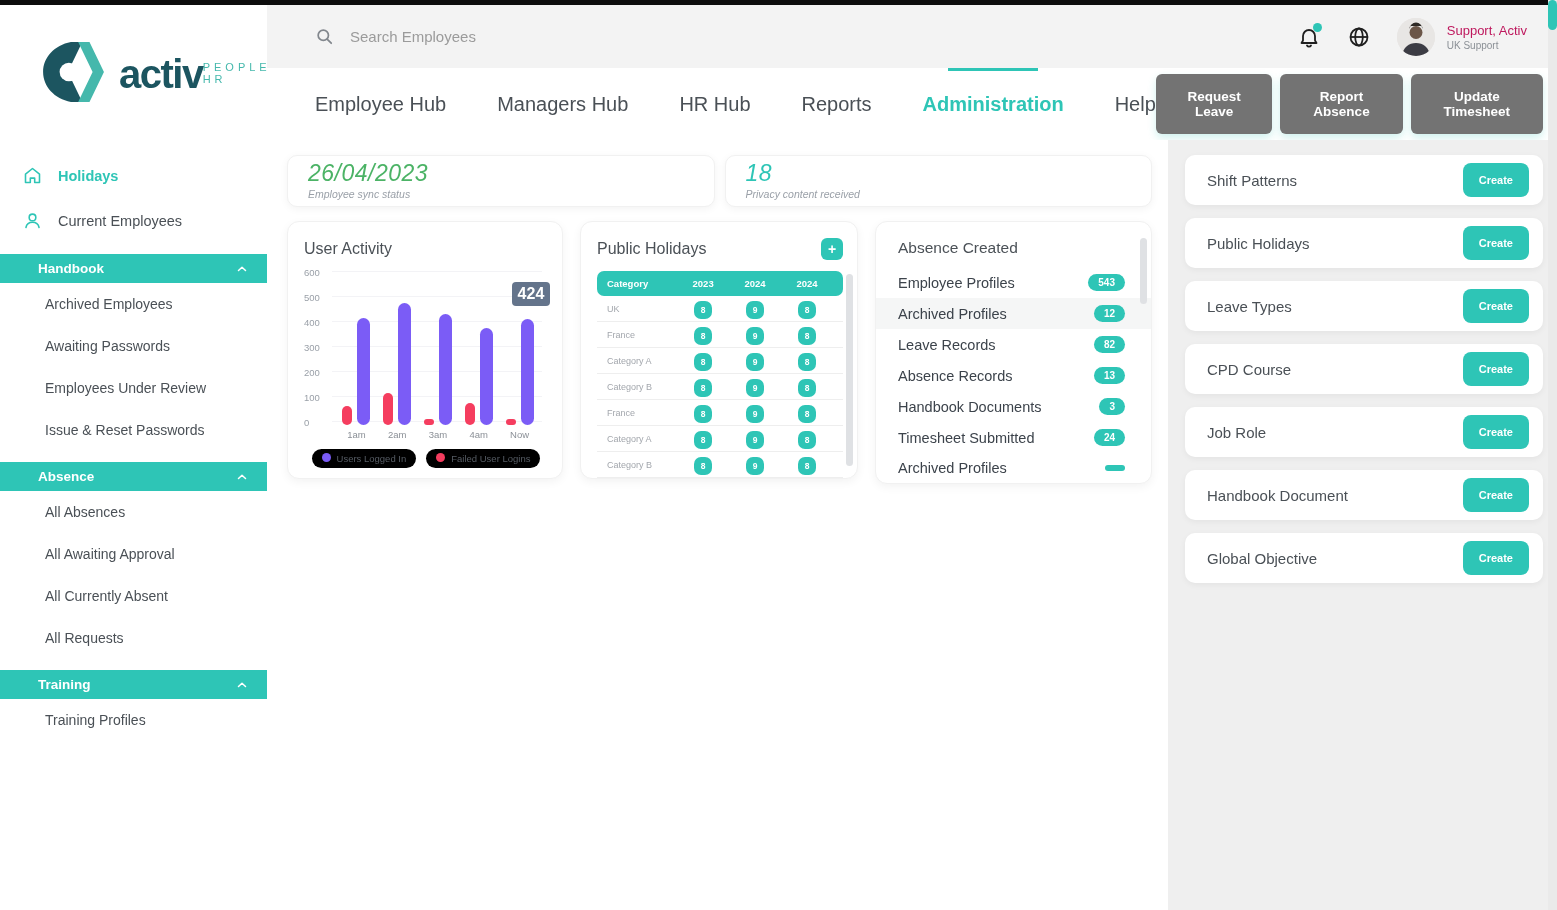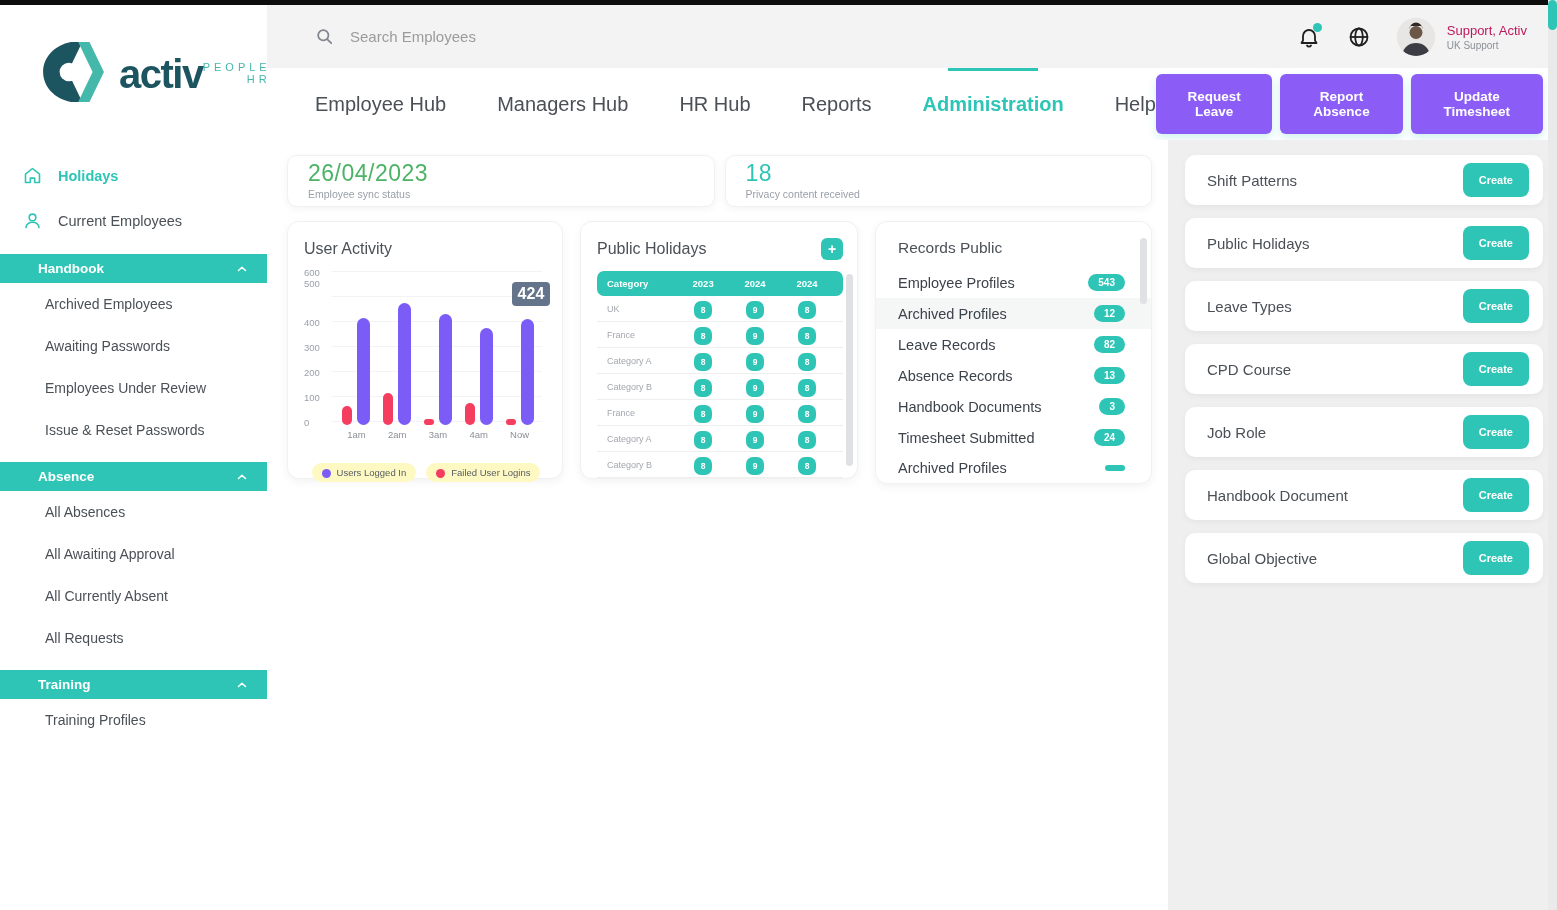--- a/index.html
+++ b/index.html
@@ -10,21 +10,21 @@
     background:#ffffff; color:#3f464e;
   }
   .page { position:relative; width:100%; height:100%; display:flex; }
   .topstrip { position:absolute; top:0; left:0; right:9px; height:5px; background:#0d0d0d; z-index:40; }
 
   
   .sidebar { width:267px; min-width:267px; background:#fff; height:100%; padding-top:5px; z-index:10; }
   .logo { display:flex; align-items:center; gap:13px; margin:34px 0 0 40px; }
   .logo-text { display:flex; flex-direction:row; }
   .brand { font-size:40px; font-weight:700; color:#1c5560; line-height:.85; letter-spacing:-1.5px; }
-  .tagline { font-size:11px; color:#45b8ac; letter-spacing:4px; margin-top:4px;text-align:right; }
+  .tagline { font-size:11px; color:#45b8ac; letter-spacing:4px; margin-top:4px; }
   #sidebar-nav { margin-top:44px; }
   .side-link { display:flex; align-items:center; gap:15px; padding:12px 0 12px 22px; font-size:14.5px; color:#4a5056; cursor:pointer; }
   .side-link.active { color:#2ec5b6; font-weight:700; }
   .side-link .icn { width:21px; height:21px; display:inline-flex; }
   .side-link .icn svg { width:100%; height:100%; }
   .side-section { background:#2ec5b6; color:#fff; display:flex; justify-content:space-between; align-items:center;
     padding:7px 18px 7px 38px; font-size:13.5px; font-weight:700; margin-top:11px; cursor:pointer; }
   .side-section .chev { width:14px; height:14px; display:inline-flex; }
   .side-section .chev svg { width:100%; height:100%; }
   .side-sub { padding:13px 0 13px 45px; font-size:14px; color:#4a5056; cursor:pointer; }
@@ -45,29 +45,29 @@
   .avatar svg { width:100%; height:100%; }
   .user-name { font-size:13px; color:#be185d; }
   .user-role { font-size:10px; color:#8b9096; margin-top:2px; }
 
   .navrow { height:72px; background:#fff; display:flex; align-items:center; justify-content:space-between; padding:0 14px 0 48px; }
   .tabs { display:flex; align-items:center; gap:51px; height:100%; }
   .tab { position:relative; height:100%; display:flex; align-items:center; font-size:20px; color:#4a5056; cursor:pointer; white-space:nowrap; }
   .tab.active { color:#2ec5b6; font-weight:700; }
   .tab.active::before { content:""; position:absolute; top:0; left:50%; transform:translateX(-50%); width:90px; height:3px; background:#2ec5b6; }
   .actions { display:flex; gap:8px; }
-  .btn { background:#8b5cf6; color:#fff; border:none; border-radius:6px; padding:15px 22px; font-size:13.5px; font-weight:700;
+  .btn { background:#737373; color:#fff; border:none; border-radius:6px; padding:15px 22px; font-size:13.5px; font-weight:700;
     font-family:inherit; cursor:pointer; box-shadow:0 4px 8px rgba(46,197,182,.22); }
 
   
   .content { flex:1; display:flex; min-height:0; }
   .center-col { width:901px; min-width:901px; background:#fff; padding:15px 16px 0 20px; }
   .right-col { flex:1; background:#efefef; padding:15px 14px 0 17px; }
 
-  .stat-row { display:flex; gap:10px; margin-bottom:14px; }
+  .stat-row { display:flex; gap:10px; margin-bottom:14px;font-style:italic; }
   .stat-card { flex:1; background:#fff; border:1px solid #f1f1f1; border-radius:10px; box-shadow:0 2px 8px rgba(0,0,0,.05);
     padding:4px 20px; height:52px; }
   .stat-value { font-size:23px; letter-spacing:.5px; }
   .stat-label { font-size:10.5px; color:#9aa0a8; margin-top:1px; }
 
   .cards-row { display:flex; gap:17px; }
   .card { background:#fff; border:1px solid #f1f1f1; border-radius:12px; box-shadow:0 3px 10px rgba(0,0,0,.05); position:relative; }
   .card-title { font-size:16px; color:#4b5157; }
 
   
@@ -75,22 +75,22 @@
   .plot { position:relative; height:150px; margin:14px 4px 0 0; }
   .gridline { position:absolute; left:28px; right:2px; height:1px; background:#f3f3f6; }
   .ytick { position:absolute; left:0; font-size:9.5px; color:#9aa0a8; transform:translateY(50%); }
   .groups { position:absolute; left:32px; right:4px; top:0; bottom:0; display:flex; }
   .group { flex:1; position:relative; display:flex; align-items:flex-end; justify-content:center; gap:5px; }
   .bar { border-radius:7px; transform:translateY(3px); }
   .xlab { position:absolute; bottom:-18px; left:50%; transform:translateX(-50%); font-size:9.5px; color:#8b9097; }
   .anno { position:absolute; background:#64748b; color:#fff; font-size:16px; font-weight:700; padding:3px 6px; border-radius:4px;
     left:50%; transform:translateX(-8px); z-index:3; }
   .legend { display:flex; justify-content:center; gap:10px; margin-top:27px; }
-  .legend-item { display:flex; align-items:flex-end; gap:6px; background:#fef9c3; border-radius:12px; padding:4px 10px;
-    font-size:9.5px; color:#565c64;margin-top:14px; }
+  .legend-item { display:flex; align-items:flex-start; gap:6px; background:#000000; border-radius:12px; padding:4px 10px;
+    font-size:9.5px; color:#565c64; }
   .ldot { width:9px; height:9px; border-radius:50%; }
 
   
   .holidays-card { width:278px; height:258px; padding:16px 14px 0 16px; overflow:hidden; }
   .hol-head { display:flex; align-items:center; justify-content:space-between; margin-bottom:11px; }
   .plus-btn { width:22px; height:22px; border-radius:6px; background:#2ec5b6; color:#fff; border:none; font-size:14px; font-weight:700;
     display:flex; align-items:center; justify-content:center; cursor:pointer; font-family:inherit; padding:0; }
   .ht-head { display:flex; align-items:center; background:#2ec5b6; border-radius:7px; color:#fff; font-size:9.5px; font-weight:700; padding:7px 10px; }
   .ht-col-label { flex:1.35; text-align:left; }
   .ht-col { flex:1; text-align:center; }
@@ -273,21 +273,21 @@
                 <div class="ytick" style="bottom: 0px;">0</div>
                 <div class="gridline" style="bottom: 25px;"></div>
                 <div class="ytick" style="bottom: 25px;">100</div>
                 <div class="gridline" style="bottom: 50px;"></div>
                 <div class="ytick" style="bottom: 50px;">200</div>
                 <div class="gridline" style="bottom: 75px;"></div>
                 <div class="ytick" style="bottom: 75px;">300</div>
                 <div class="gridline" style="bottom: 100px;"></div>
                 <div class="ytick" style="bottom: 100px;">400</div>
                 <div class="gridline" style="bottom: 125px;"></div>
-                <div class="ytick" style="bottom: 139px;">500</div>
+                <div class="ytick" style="bottom: 125px;">500</div>
                 <div class="gridline" style="bottom: 150px;"></div>
                 <div class="ytick" style="bottom: 150px;">600</div>
                 <div class="groups">
                   <div class="group">
                     <div class="bar" style="height: 18.75px; width: 10px; background: rgb(245, 61, 95);"></div>
                     <div class="bar" style="height: 107.5px; width: 13px; background: rgb(123, 92, 246);"></div>
                     <div class="xlab">1am</div>
                   </div>
                   <div class="group">
                     <div class="bar" style="height: 32.5px; width: 10px; background: rgb(245, 61, 95);"></div>
@@ -377,21 +377,21 @@
                   <div class="ht-cell"><span class="hbadge">8</span></div>
                   <div class="ht-cell"><span class="hbadge">9</span></div>
                   <div class="ht-cell"><span class="hbadge">8</span></div>
                 </div>
                 <div class="ht-row"></div>
               </div>
             <div class="vscroll" style="top:52px; height:192px;"></div>
           </div>
 
           <div class="card records-card">
-            <div class="rc-title">Records Public</div>
+            <div class="rc-title">Absence Created</div>
             <div id="records-list">
                 <div class="rc-row">
                   <span class="rc-label">Employee Profiles</span>
                   <span class="rc-badge">543</span>
                 </div>
                 <div class="rc-row hl">
                   <span class="rc-label">Archived Profiles</span>
                   <span class="rc-badge">12</span>
                 </div>
                 <div class="rc-row">

